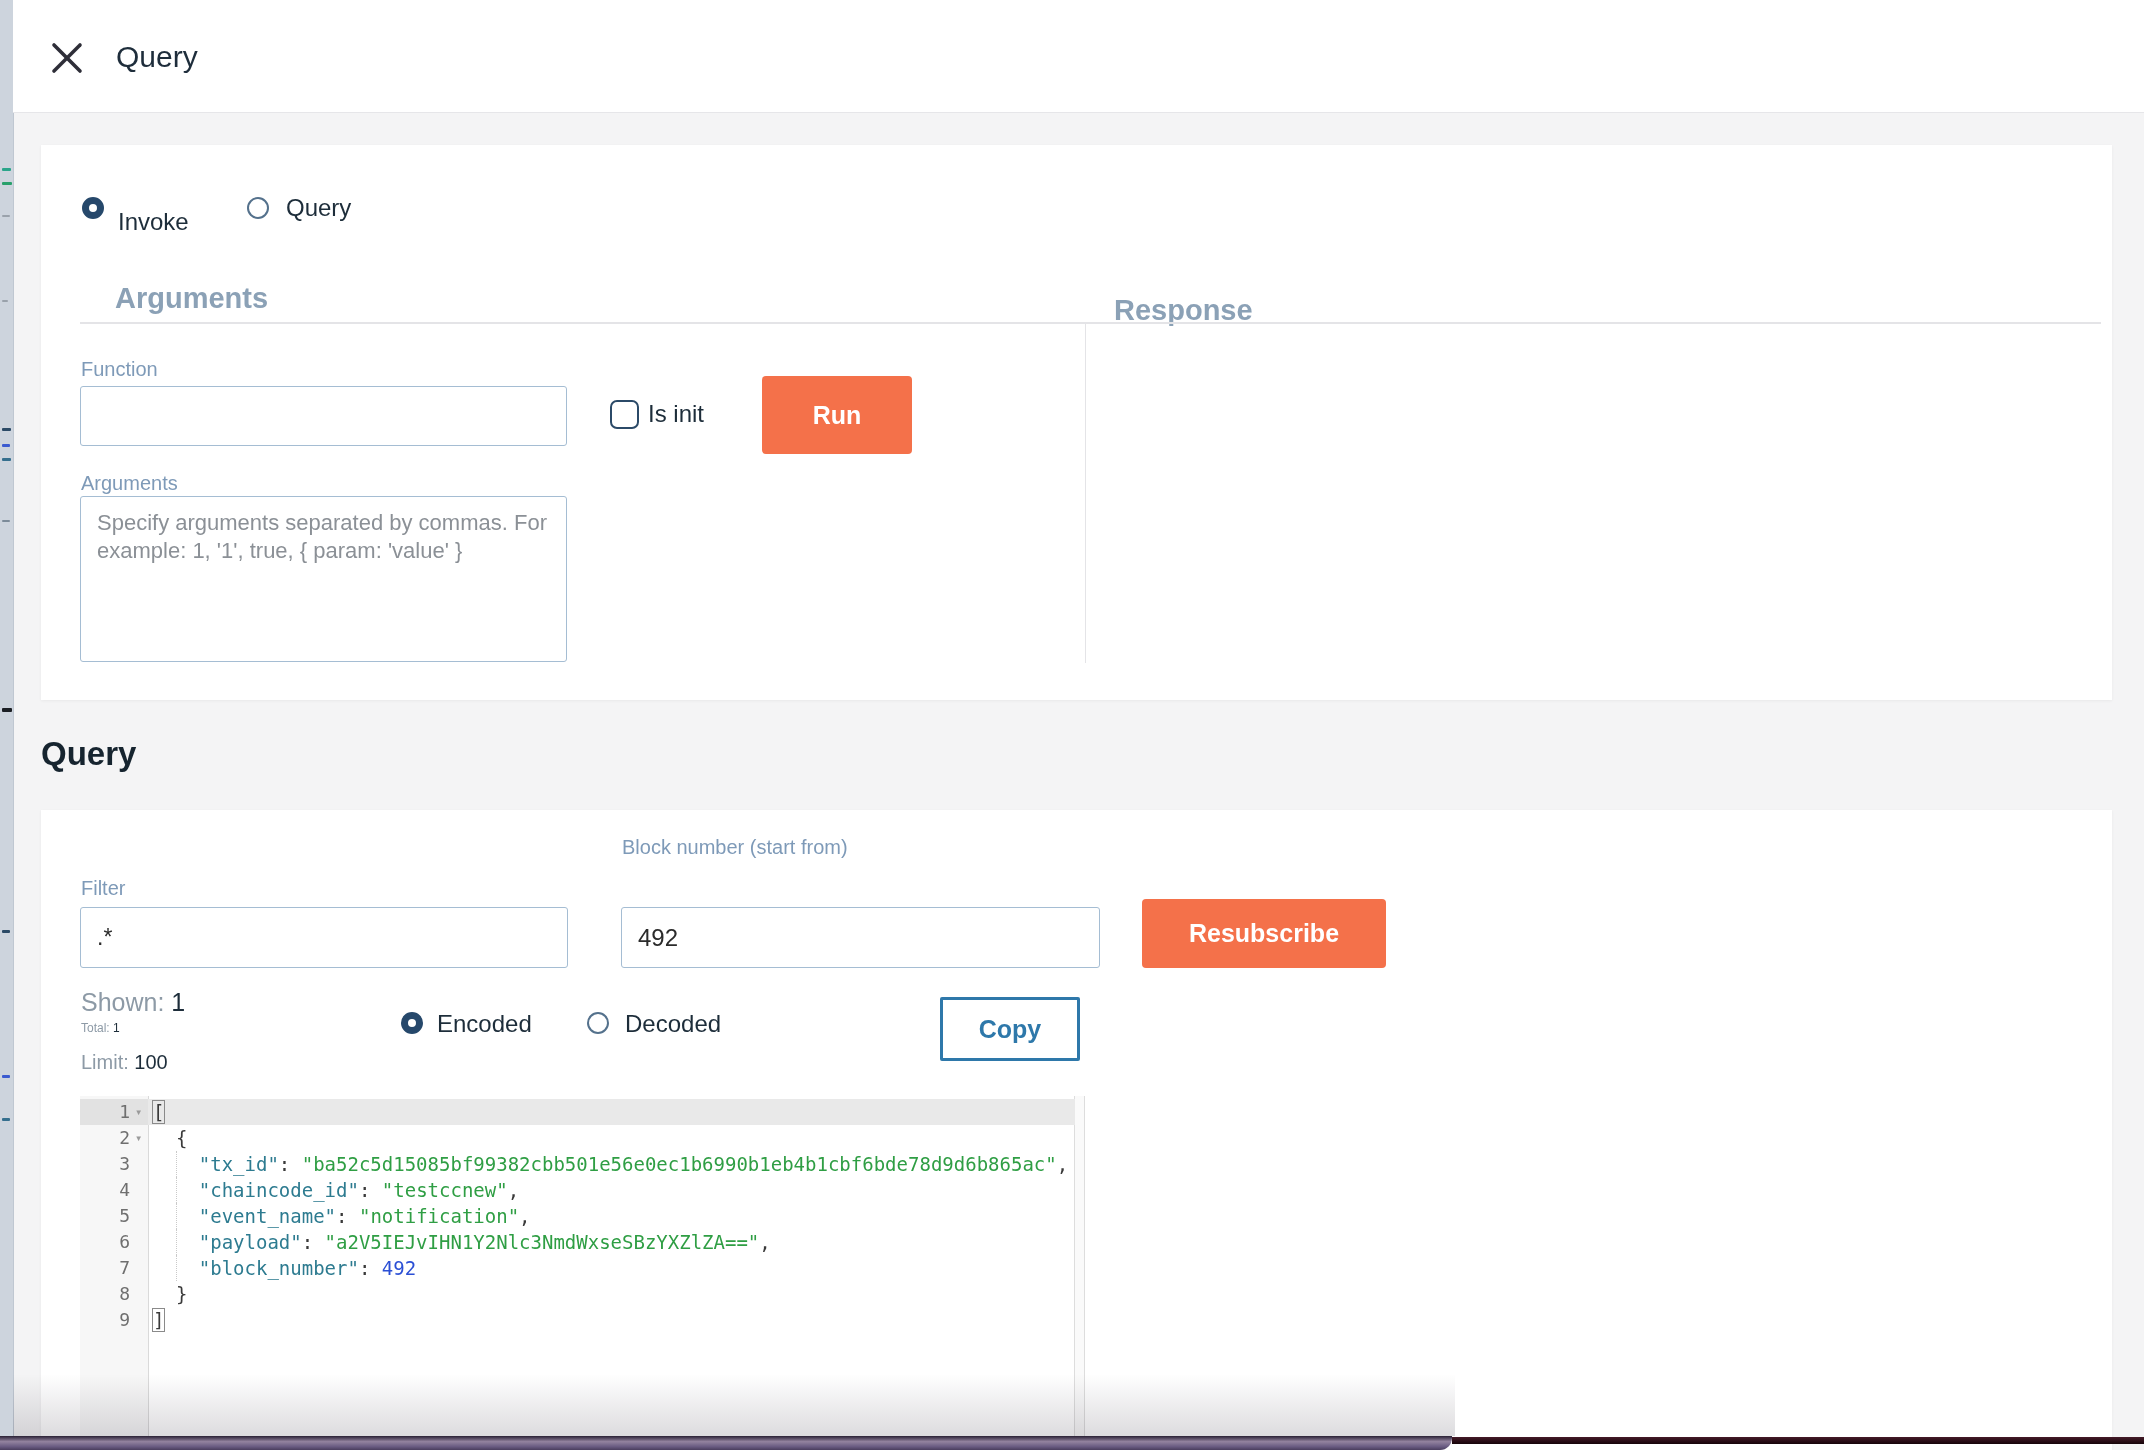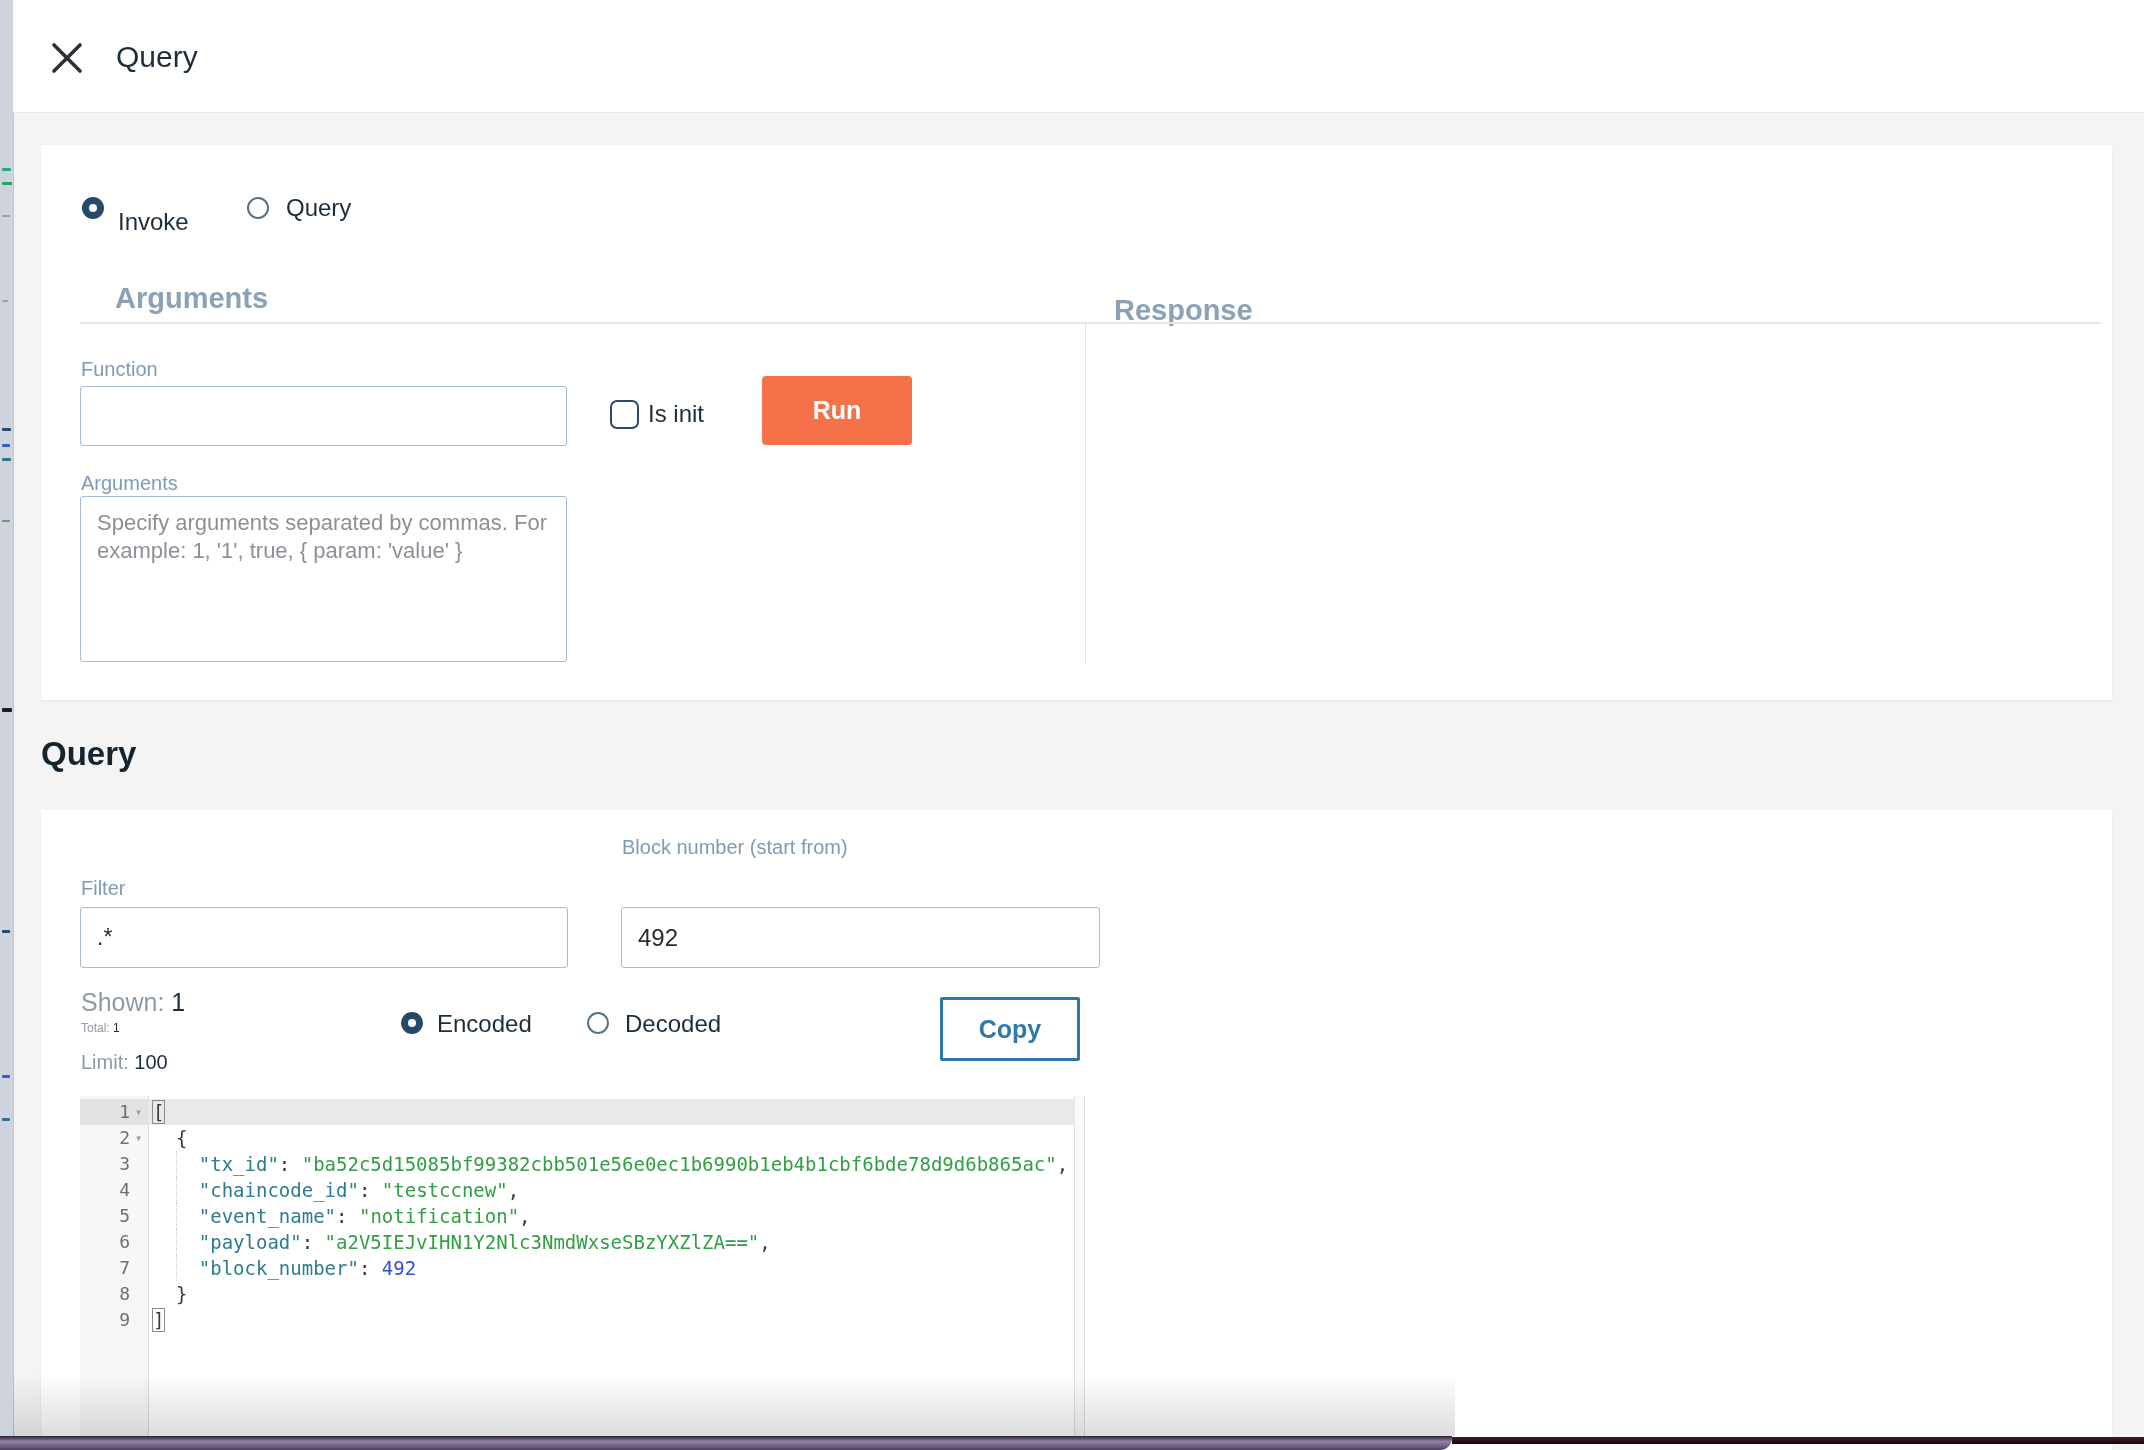--- a/index.html
+++ b/index.html
@@ -117,35 +117,36 @@
   <div class="sec-title" style="left:115px;top:282px;">Arguments</div>
   <div class="sec-title" style="left:1114px;top:282px;margin-top:12px;">Response</div>
   <div class="sec-underline"></div>
   <div class="col-divider"></div>
 
   <div class="flabel" style="left:81px;top:358px;">Function</div>
   <input class="tinput" style="left: 80px; top: 386px; width: 487px; height: 60px;" value="">
 
   <div class="checkbox"></div>
   <div class="rlabel abs" style="left:648px;top:400px;">Is init</div>
-  <button class="btn-orange" style="left:762px;top:376px;width:150px;height:69px;">Run</button>
+  <button class="btn-orange" style="left:762px;top:376px;width:150px;height:78px;">Run</button>
 
   <div class="flabel" style="left:81px;top:472px;">Arguments</div>
   <textarea class="tarea" style="left: 80px; top: 496px; width: 487px; height: 166px;" placeholder="Specify arguments separated by commas. For example: 1, '1', true, { param: 'value' }"></textarea>
 
 
   <div class="events-title">Query</div>
   <div class="card card2"></div>
 
   <div class="flabel" style="left:81px;top:877px;">Filter</div>
   <input class="tinput" style="left: 80px; top: 907px; width: 488px; height: 61px;" value=".*">
 
   <div class="flabel" style="left:622px;top:836px;">Block number (start from)</div>
   <input class="tinput" style="left: 621px; top: 907px; width: 479px; height: 61px; font-size: 24px;" value="492">
 
+  <button class="btn-orange" style="left:1142px;top:899px;width:244px;height:69px;">Resubscribe</button>
 
   <div class="stat" style="left:81px;top:988px;font-size:25px;"><span>Shown:</span> <b>1</b></div>
   <div class="stat" style="left:81px;top:1021px;font-size:12px;"><span>Total:</span> <b>1</b></div>
   <div class="stat" style="left:81px;top:1051px;font-size:20px;"><span>Limit:</span> <b>100</b></div>
 
   <span class="radio sel abs" style="left:401px;top:1012px;"></span>
   <span class="rlabel abs" style="left:437px;top:1010px;">Encoded</span>
   <span class="radio unsel abs" style="left:587px;top:1012px;"></span>
   <span class="rlabel abs" style="left:625px;top:1010px;">Decoded</span>
 

